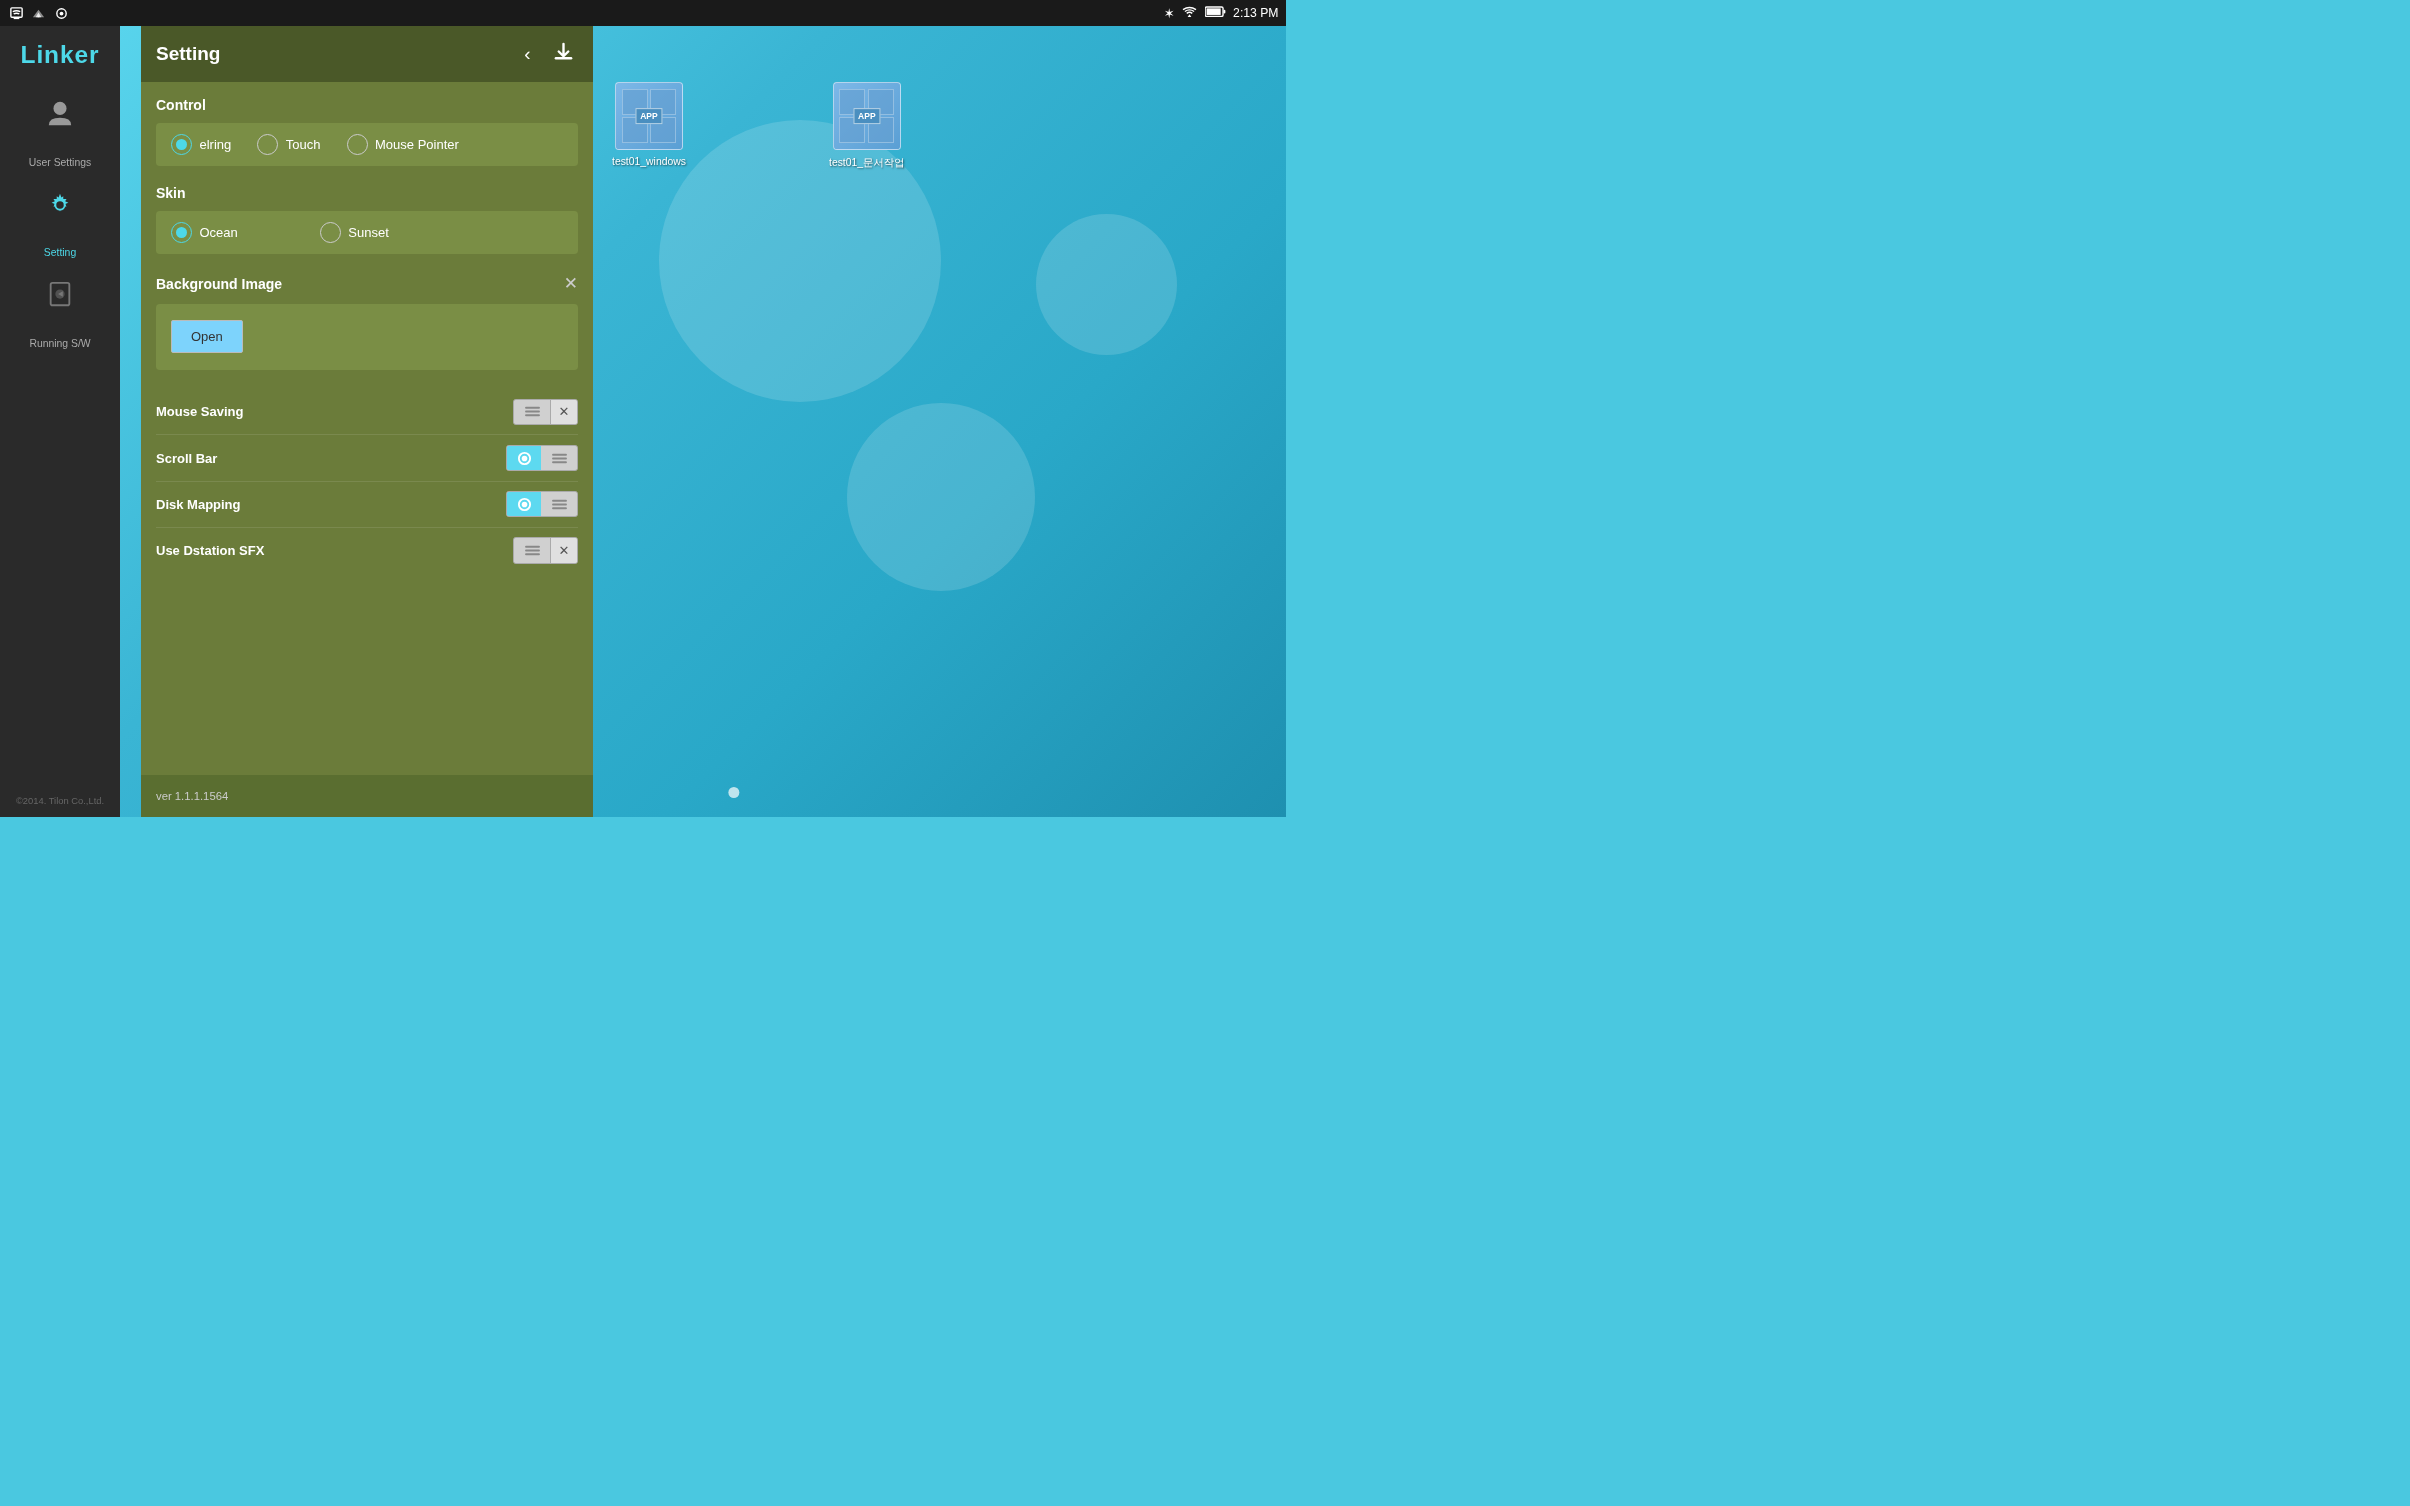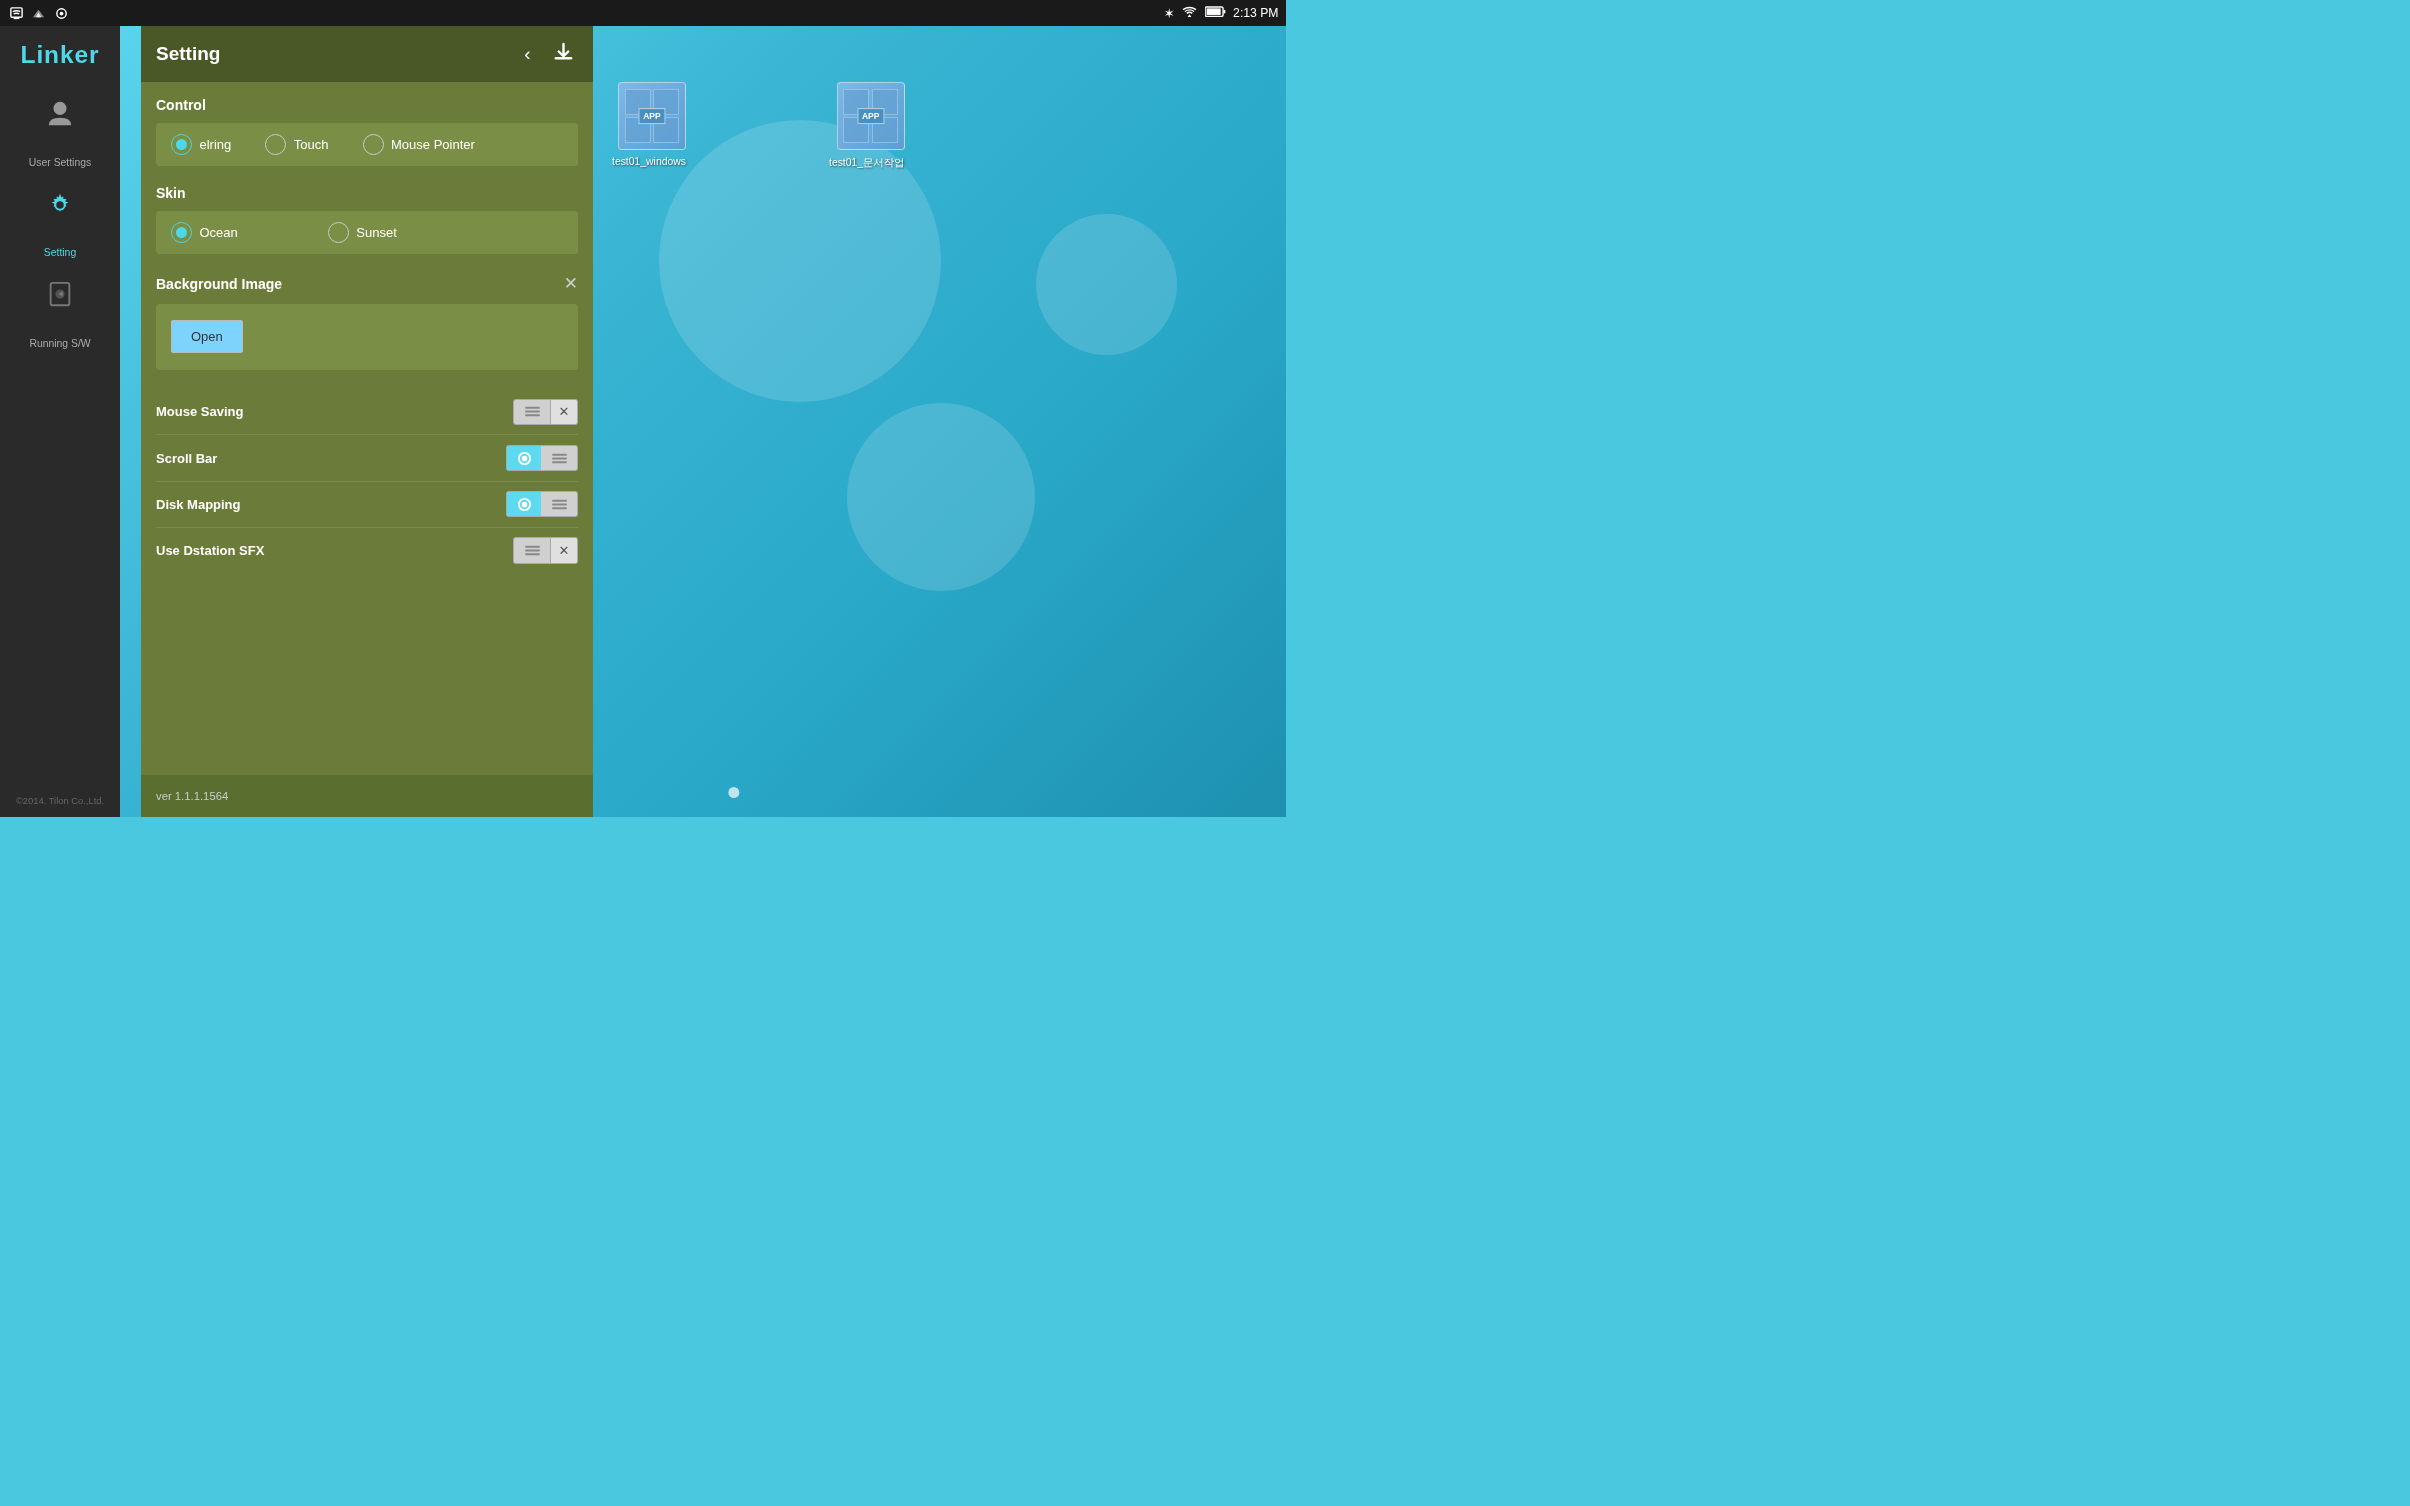--- a/index.html
+++ b/index.html
@@ -49,21 +49,21 @@
       position: absolute;
       top: 26px; left: 0; right: 0; bottom: 0;
       background: linear-gradient(135deg, #5dd9f0 0%, #3ab5d4 40%, #29a8c8 70%, #1e90b0 100%);
     }
 
     
     .desktop-icon {
       position: absolute;
       display: flex;
       flex-direction: column;
-      align-items: flex-end;
+      align-items: center;
       gap: 5.6px;
       cursor: pointer;
     }
     .desktop-icon .icon-label {
       color: white;
       font-size: 10.4px;
       text-align: center;
       text-shadow: 0.9px 0.9px 1.9px rgba(0,0,0,0.6);
       max-width: 94px;
     }
@@ -207,21 +207,21 @@
     }
     .section-body {
       background: #7a8e45;
       border-radius: 3.8px;
       padding: 11.3px 15px;
     }
 
     
     .radio-group {
       display: flex;
-      gap: 34px;
+      gap: 26px;
       align-items: flex-end;
     }
     .radio-item {
       display: flex;
       align-items: center;
       gap: 7.5px;
       cursor: pointer;
       color: white;
       font-size: 13px;
     }

